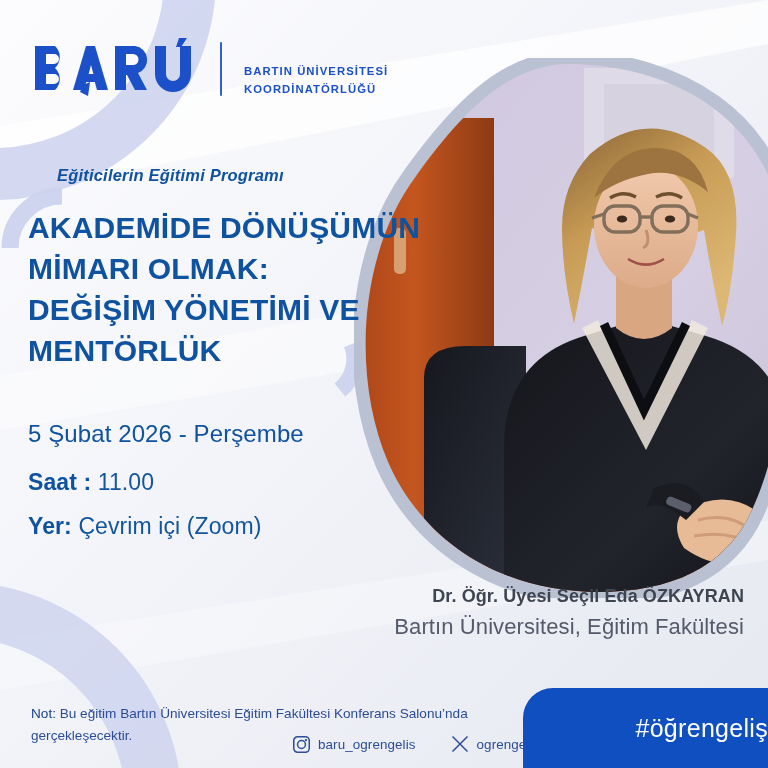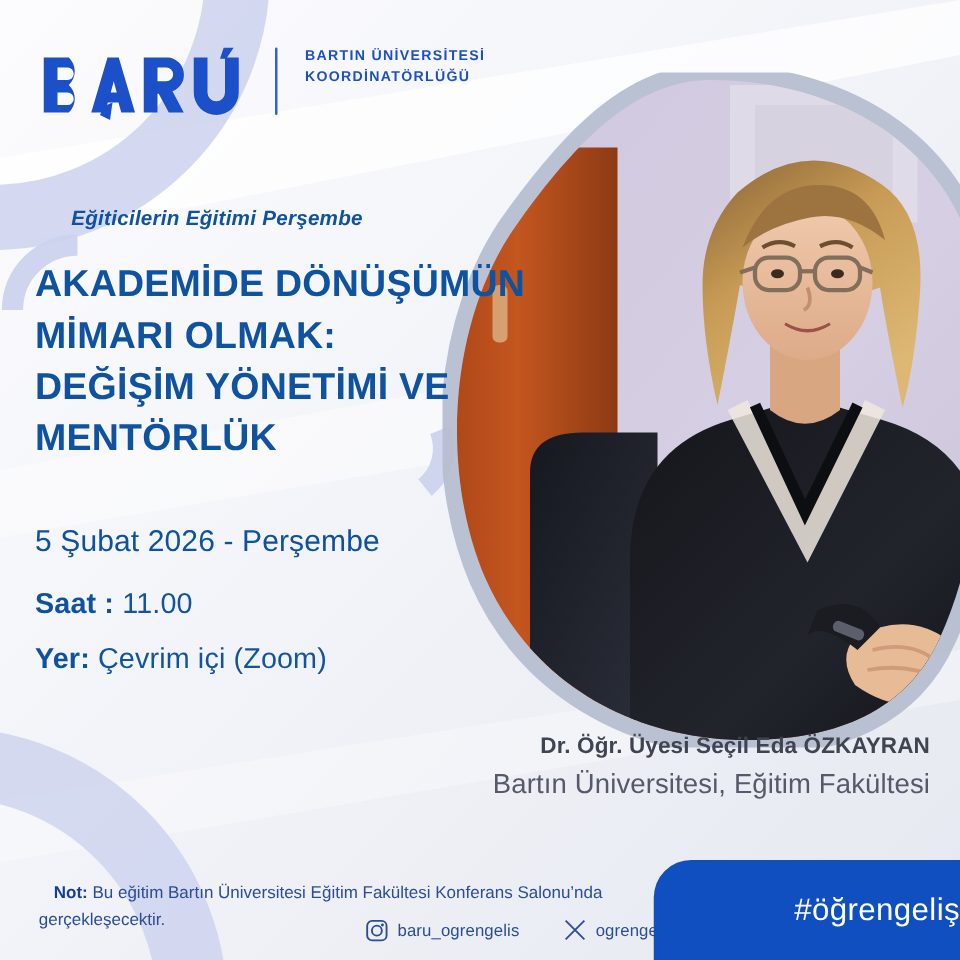--- a/index.html
+++ b/index.html
@@ -11,21 +11,21 @@
   .poster{
     position:relative;width:768px;height:768px;overflow:hidden;
     background:linear-gradient(160deg,#fbfbfd 0%,#f3f4f8 38%,#eceef4 70%,#e7eaf1 100%);
   }
 
   
   .bg-layer{position:absolute;inset:0;overflow:hidden;pointer-events:none;}
   .bg-layer svg{position:absolute;inset:0;}
 
   
-  .header{position:absolute;left:33px;top:38px;display:flex;align-items:flex-start;gap:22px;z-index:6;}
+  .header{position:absolute;left:33px;top:38px;display:flex;align-items:flex-end;gap:22px;z-index:6;}
   .logo-wrap{position:relative;width:165px;height:58px;}
   .logo-wrap svg{display:block;}
   .logo-divider{width:2px;height:54px;background:#1b50c8;opacity:.9;border-radius:2px;}
   .org-lines{display:flex;flex-direction:column;gap:3px;}
   .org-lines div{
     font-size:11.3px;font-weight:bold;letter-spacing:1.05px;
     color:#1b50c8;line-height:1.28;white-space:nowrap;
   }
 
   
@@ -53,21 +53,21 @@
   
   .speaker{position:absolute;right:24px;top:586px;text-align:right;z-index:6;width:520px;}
   .sp-name{font-size:18px;font-weight:bold;color:#3f4550;letter-spacing:.1px;}
   .sp-aff{font-size:22px;color:#55596a;margin-top:7px;letter-spacing:.1px;}
 
   
   .note{
     position:absolute;left:31px;top:703px;width:500px;z-index:7;
     font-size:13.6px;color:#2b4c97;line-height:1.62;
   }
-  .note b{font-weight:bold;color:#16408f;margin-left:12px;}
+  .note b{font-weight:normal;color:#16408f;}
 
   .socials{position:absolute;left:292px;top:734px;display:flex;align-items:flex-end;gap:34px;z-index:7;}
   .soc{display:flex;align-items:center;gap:7px;}
   .soc .handle{font-size:13.4px;color:#2b4c97;letter-spacing:.1px;}
   .soc svg{display:block;}
 
   .hashtag{
     position:absolute;right:0;bottom:0;width:245px;height:80px;z-index:8;
     background:#0f4fc0;border-top-left-radius:30px;
     display:flex;align-items:center;justify-content:flex-end;
@@ -232,21 +232,21 @@
         <path d="M 344 462 q 32 -8 52 10" stroke="#cf9b78" stroke-width="3" fill="none"></path>
         <path d="M 340 478 q 34 -6 58 8" stroke="#cf9b78" stroke-width="3" fill="none"></path>
 
         <path d="M 300 430 q 34 -14 50 14 l -18 18 q -28 -22 -40 -12 Z" fill="#1a1c22"></path>
 
         <rect x="312" y="442" width="26" height="9" rx="4" fill="#5b5f6b" transform="rotate(22 325 446)"></rect>
       </g>
     </svg>
   </div>
 
-  <div class="kicker">Eğiticilerin Eğitimi Perşembe</div>
+  <div class="kicker">Eğiticilerin Eğitimi Programı</div>
 
   <div class="title">
     <div>AKADEMİDE DÖNÜŞÜMÜN</div>
     <div>MİMARI OLMAK:</div>
     <div>DEĞİŞİM YÖNETİMİ VE</div>
     <div>MENTÖRLÜK</div>
   </div>
 
   <div class="details">
     <div class="det-date">5 Şubat 2026 - Perşembe</div>

